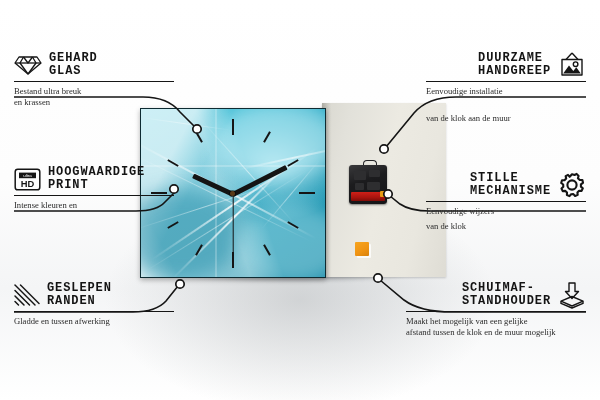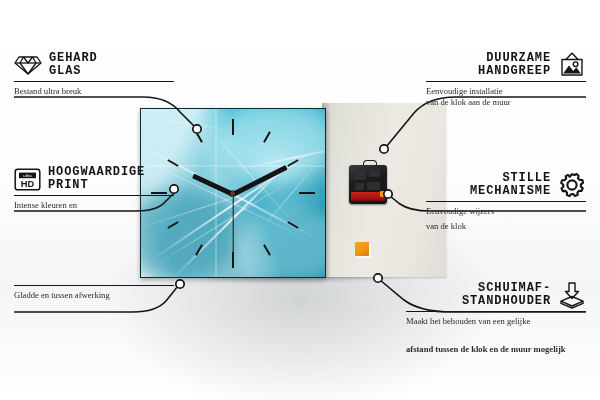--- a/index.html
+++ b/index.html
@@ -60,21 +60,21 @@
   .feature{position:absolute;}
   .feat-head{display:flex;align-items:center;gap:7px;}
   .feat-title{font-size:12px;line-height:13px;letter-spacing:.9px;color:#141414;font-weight:700;
     text-transform:uppercase;font-family:Liberation Mono, monospace;}
   .rule{height:1.4px;background:#151515;margin-top:3px;}
   .feat-desc{font-size:8.6px;line-height:11px;color:#2b2b2b;margin-top:4px;font-family:"Liberation Serif",serif;}
   .left .feat-head{flex-direction:row;justify-content:flex-start;}
   .left .feat-title{text-align:left;}
   .left .feat-desc{text-align:left;}
   .right .feat-head{flex-direction:row;justify-content:flex-end;}
-  .right .feat-title{text-align:right;}
+  .right .feat-title{}
   .right .feat-desc{}
   .icon{flex:0 0 auto;display:block;}
   svg{display:block;overflow:visible;}
   #lines{position:absolute;left:0;top:0;width:600px;height:400px;pointer-events:none;}
 </style>
 </head>
 <body>
 
 <div id="stage">
 
@@ -162,20 +162,21 @@
           </g>
         </svg>
       </span>
       <div>
         <div class="feat-title">GEHARD</div>
         <div class="feat-title">GLAS</div>
       </div>
     </div>
     <div class="rule" style="width:160px;"></div>
     <div class="feat-desc">Bestand ultra breuk</div>
+    <div class="feat-desc" style="margin-top:0;">en krassen</div>
   </div>
 
   <div class="feature left" style="left:14px;top:166px;width:160px;">
     <div class="feat-head">
       <span class="icon">
         <svg width="27" height="23" viewBox="0 0 27 23">
           <rect x="1.2" y="1.2" width="24.6" height="20.6" rx="2.6" fill="none" stroke="#151515" stroke-width="1.5"></rect>
           <rect x="5" y="4.6" width="17" height="5.6" fill="#151515"></rect>
           <text x="13.5" y="9.2" text-anchor="middle" font-family="Liberation Sans, sans-serif" font-size="4.4" fill="#ffffff">ultra</text>
           <text x="13.5" y="19" text-anchor="middle" font-family="Liberation Sans, sans-serif" font-size="9.4" font-weight="bold" fill="#151515">HD</text>
@@ -184,20 +185,37 @@
       <div>
         <div class="feat-title">HOOGWAARDIGE</div>
         <div class="feat-title">PRINT</div>
       </div>
     </div>
     <div class="rule" style="width:160px;"></div>
     <div class="feat-desc">Intense kleuren en</div>
   </div>
 
   <div class="feature left" style="left:14px;top:282px;width:160px;">
+    <div class="feat-head">
+      <span class="icon">
+        <svg width="26" height="22" viewBox="0 0 26 22">
+          <g stroke="#151515" stroke-width="1.5" stroke-linecap="round">
+            <line x1="1" y1="1" x2="21" y2="21"></line>
+            <line x1="1" y1="6.5" x2="15.5" y2="21"></line>
+            <line x1="1" y1="12" x2="10" y2="21"></line>
+            <line x1="1" y1="17.5" x2="4.5" y2="21"></line>
+            <line x1="6.5" y1="1" x2="25" y2="19.5"></line>
+          </g>
+        </svg>
+      </span>
+      <div>
+        <div class="feat-title">GESLEPEN</div>
+        <div class="feat-title">RANDEN</div>
+      </div>
+    </div>
     <div class="rule" style="width:160px;"></div>
     <div class="feat-desc">Gladde en tussen afwerking</div>
   </div>
 
   <div class="feature right" style="left:426px;top:52px;width:160px;">
     <div class="feat-head">
       <div>
         <div class="feat-title">DUURZAME</div>
         <div class="feat-title">HANDGREEP</div>
       </div>
@@ -207,21 +225,21 @@
             <path d="M14 1 L8 7.5 M14 1 L20 7.5"></path>
             <rect x="4" y="7.5" width="20" height="15.5"></rect>
             <path d="M5.2 21.6 L11 13.5 L15.3 19 L18.3 15.2 L22.8 21.6 Z" fill="#151515" stroke="none"></path>
             <circle cx="17.6" cy="12.2" r="2.3"></circle>
           </g>
         </svg>
       </span>
     </div>
     <div class="rule" style="width:160px;"></div>
     <div class="feat-desc">Eenvoudige installatie</div>
-    <div class="feat-desc" style="margin-top:0;font-family:Liberation Serif, serif;">van de klok aan de muur</div>
+    <div class="feat-desc" style="margin-top:16px;font-family:Liberation Serif, serif;">van de klok aan de muur</div>
   </div>
 
   <div class="feature right" style="left:426px;top:172px;width:160px;">
     <div class="feat-head">
       <div>
         <div class="feat-title">STILLE</div>
         <div class="feat-title">MECHANISME</div>
       </div>
       <span class="icon">
         <svg width="28" height="26" viewBox="0 0 26 26">
@@ -247,17 +265,17 @@
         <svg width="28" height="26" viewBox="0 0 28 26">
           <g fill="none" stroke="#151515" stroke-width="1.4" stroke-linejoin="round">
             <path d="M11 1 L17 1 L17 9.5 L20.5 9.5 L14 16.5 L7.5 9.5 L11 9.5 Z"></path>
             <path d="M14 14.5 L25 19.2 L14 24 L3 19.2 Z"></path>
             <path d="M3 19.2 L3 21.4 L14 26 L25 21.4 L25 19.2"></path>
           </g>
         </svg>
       </span>
     </div>
     <div class="rule" style="width:180px;"></div>
-    <div class="feat-desc">Maakt het behouden van een gelijke</div>
-    <div class="feat-desc" style="margin-top:17px;font-weight:bold;">afstand tussen de klok en de muur mogelijk</div>
+    <div class="feat-desc">Maakt het mogelijk van een gelijke</div>
+    <div class="feat-desc" style="margin-top:0;">afstand tussen de klok en de muur mogelijk</div>
   </div>
 
 </div>
 
 </body></html>

